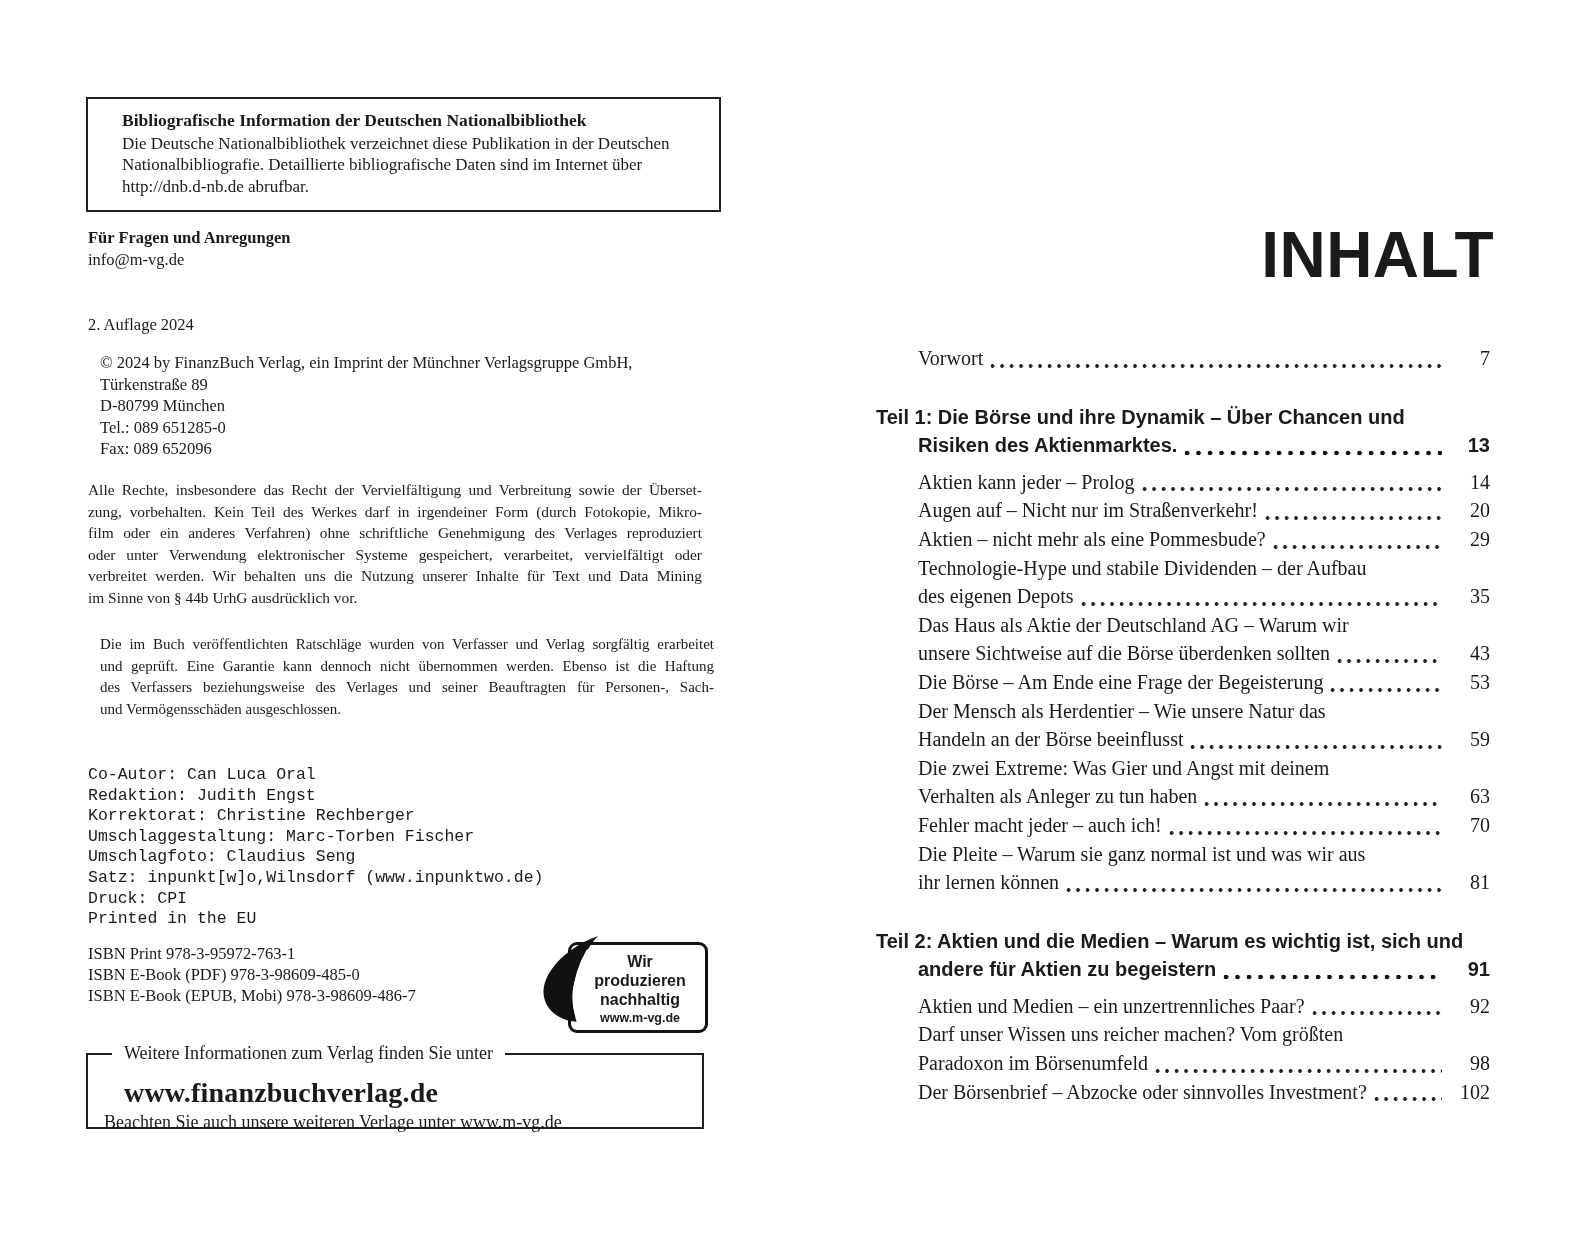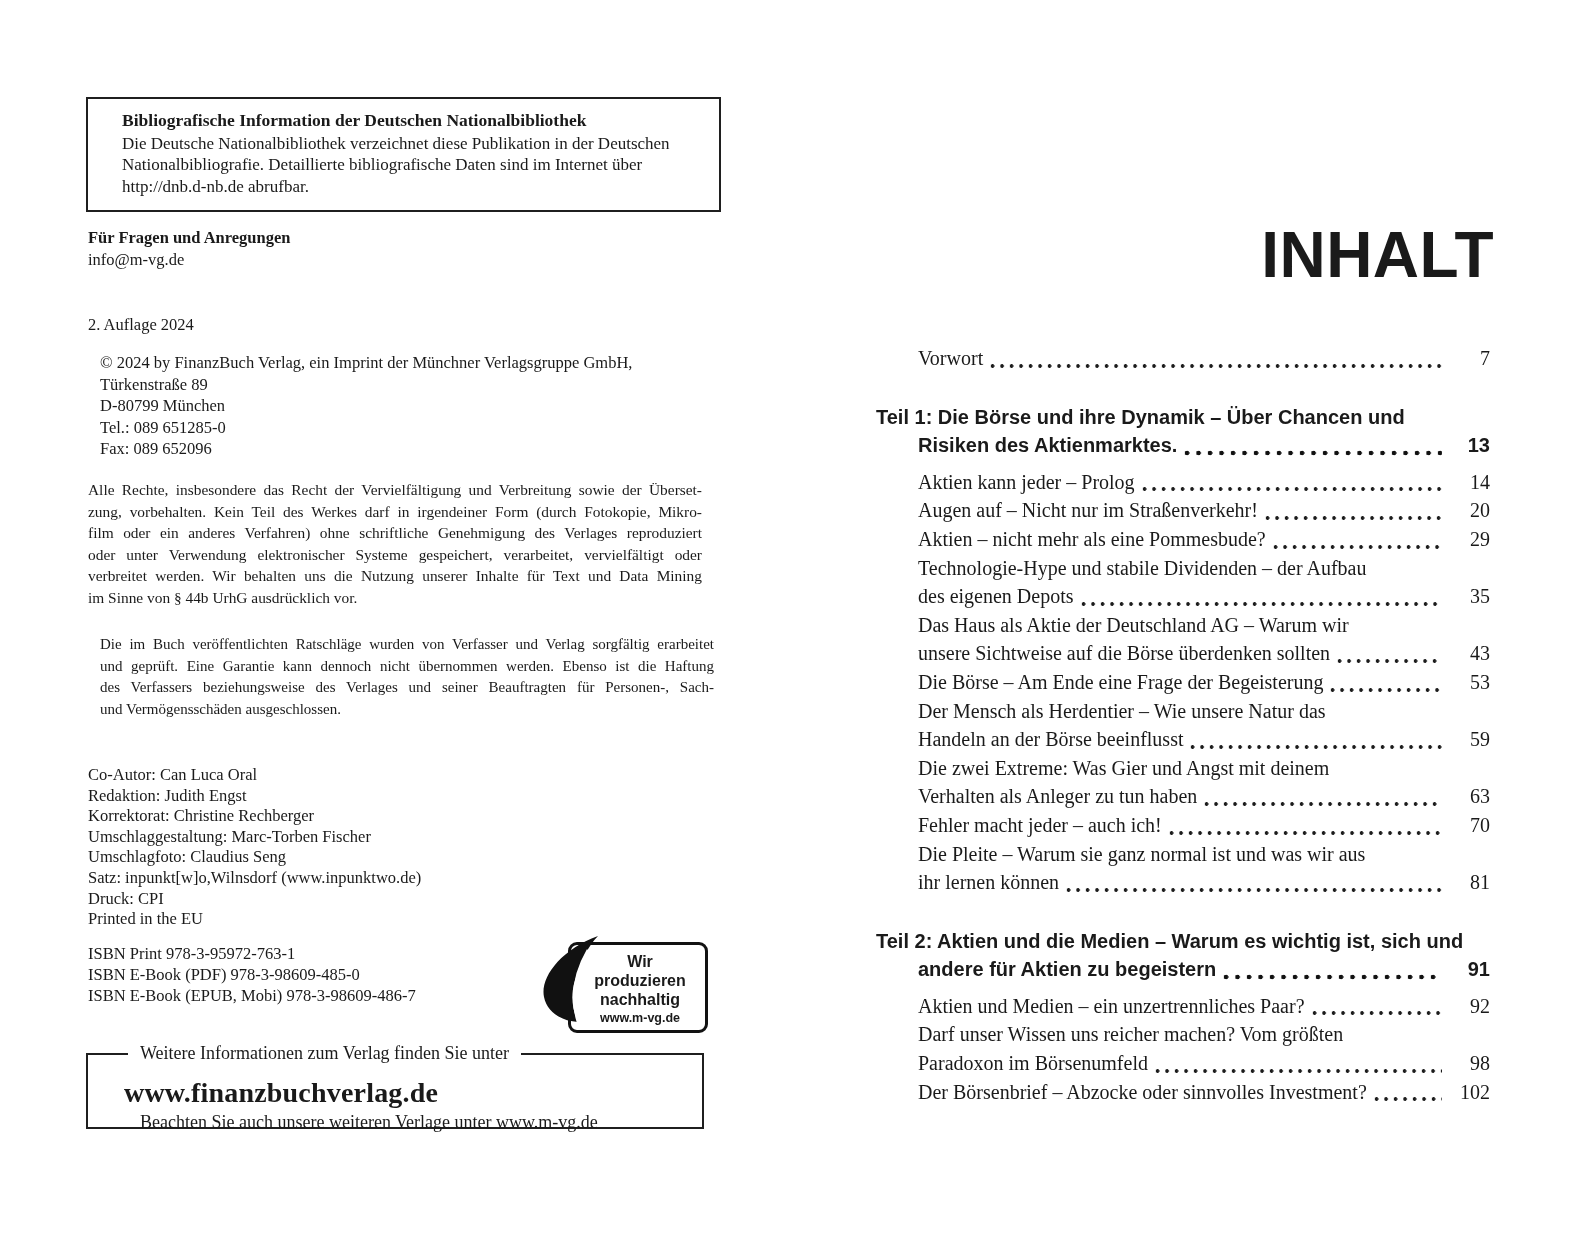--- a/index.html
+++ b/index.html
@@ -22,48 +22,48 @@
 
   .edition { position:absolute; left:88px; top:315px; font-size:16.5px; }
 
   .publisher { position:absolute; left:100px; top:352px; font-size:16.5px; line-height:21.5px; }
 
   .rights { position:absolute; left:88px; top:479px; width:614px; font-size:15.4px; line-height:21.6px; }
   .disclaimer { position:absolute; left:100px; top:622px; width:614px; font-size:15px; line-height:21.6px;margin-top:12px; }
   .jline { text-align:justify; text-align-last:justify; }
   .jline:last-child { text-align-last:left; }
 
-  .credits { position:absolute; left:88px; top:765px; font-size:16.5px; line-height:20.6px; }
+  .credits { position:absolute; left:88px; top:765px; font-size:16.5px; line-height:20.6px;font-family:Liberation Mono, monospace; }
   .isbn { position:absolute; left:88px; top:943px; font-size:16.5px; line-height:21px; }
 
   
   .badge { position:absolute; left:536px; top:934px; width:168px; height:90px; }
   .badge-box {
     position:absolute; left:32px; top:8px; width:118px;
     background:#fff; border:3px solid #121212; border-radius:9px;
     padding:7px 6px 5px 10px; text-align:center;
     font-family:"Liberation Sans", sans-serif;
   }
   .badge-l1, .badge-l2 { font-weight:bold; font-size:16px; line-height:19px; }
   .badge-url { font-size:12.5px; font-weight:600; margin-top:2px; }
   .badge-leaf { position:absolute; left:0; top:0; z-index:2; }
 
   
   .footer-box {
     position:absolute; left:86px; top:1053px; width:614px; height:72px;
     border:2px solid #1f1f1f;
   }
   .footer-legend {
-    position:absolute; left:40px; top:-12px; background:#ffffff;
+    position:absolute; left:24px; top:-12px; background:#ffffff;
     padding:0 12px; font-size:18px;
   }
   .footer-url {
     margin:22px 0 0 36px; font-size:28px; font-weight:bold; letter-spacing:0.2px;
   }
-  .footer-note { margin:3px 0 0 52px; font-size:18px; }
+  .footer-note { margin:3px 0 0 16px; font-size:18px; }
 
   
   .inhalt-title {
     position:absolute; top:227px; right:100px;
     font-family:"Liberation Sans", sans-serif; font-weight:bold;
     font-size:64px; line-height:56px; letter-spacing:0.5px;
   }
   .toc { position:absolute; left:876px; top:344px; width:614px; font-size:20px; }
   .toc-row { line-height:28.6px; }
   .toc-row.part {

